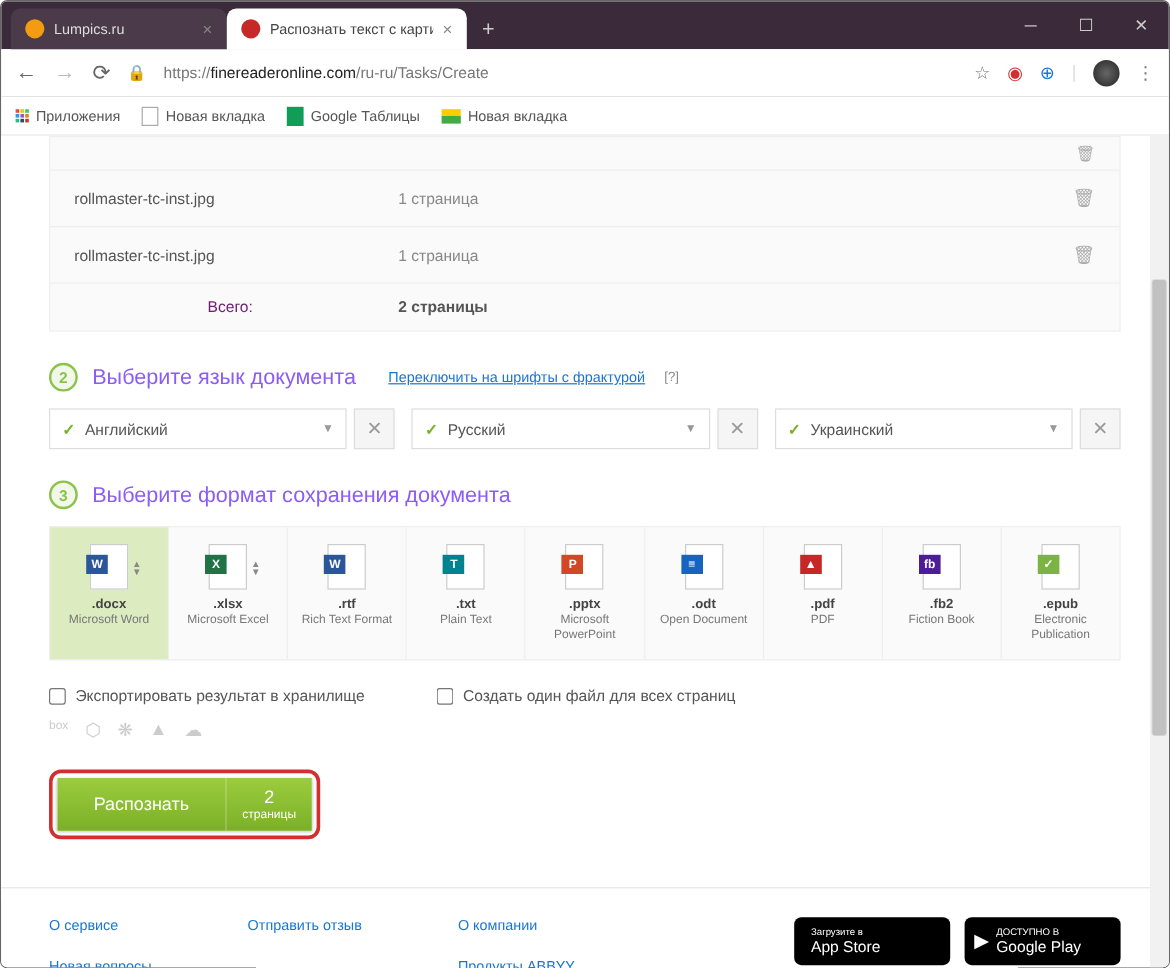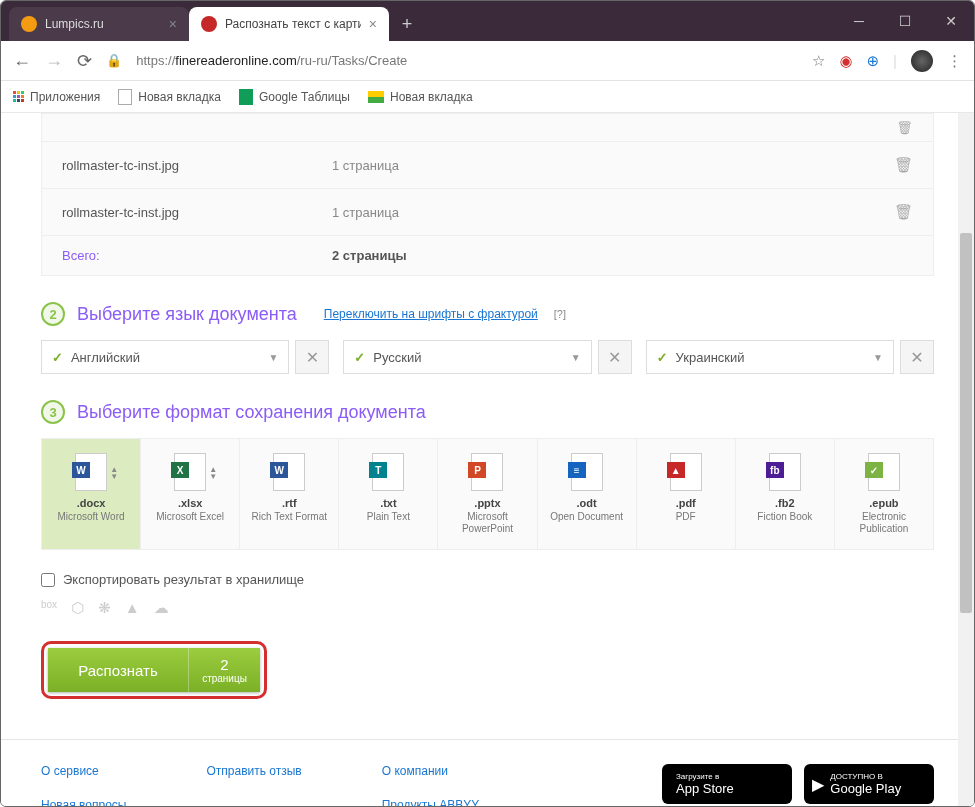--- a/index.html
+++ b/index.html
@@ -33,21 +33,21 @@
 .sheets-icon{width:14px;height:16px;background:#0f9d58}
 .img-icon{width:16px;height:12px;background:linear-gradient(#fc0 50%,#4a4 50%)}
 .content{height:calc(100% - 112px);overflow-y:auto;background:#fff;position:relative;}
 .page{padding:0 40px}
 .fileblock{background:#fafafa;border:1px solid #eee;padding-bottom:0;margin-bottom:6px;}
 .filerow{display:flex;align-items:center;padding:14px 20px;border-bottom:1px solid #eee;font-size:13px;color:#555}
 .filerow .fname{width:270px}
 .filerow .pages{color:#888}
 .filerow .del{margin-left:auto;color:#aaa;font-size:15px}
 .totalrow{display:flex;padding:12px 20px;font-size:13px;color:#555}
-.totalrow .lbl{width:270px;text-align:left;padding-right:10px;color:#8b5cf6}
+.totalrow .lbl{width:270px;text-align:center;padding-right:10px;color:#701a75}
 .section{margin-top:26px}
 .section-head{display:flex;align-items:center;gap:12px;margin-bottom:14px}
 .stepnum{width:24px;height:24px;border:2px solid #8bc34a;border-radius:50%;display:flex;align-items:center;justify-content:center;color:#8bc34a;font-size:13px;font-weight:bold;background:#f1f8e9}
 .steptitle{font-size:18px;color:#8b5cf6}
 .fraktur{font-size:12px;color:#1976d2;text-decoration:underline;margin-left:15px}
 .help{color:#888;font-size:11px;margin-left:4px}
 .langrow{display:flex;gap:14px}
 .langsel{flex:1;display:flex;gap:6px}
 .langsel .sel{flex:1;height:34px;border:1px solid #ddd;display:flex;align-items:center;padding:0 10px;font-size:13px;color:#555;background:#fff}
 .langsel .chk{color:#7bb026;margin-right:8px;font-weight:bold}
@@ -279,20 +279,24 @@
     <div class="fmt-ext">.epub</div>
     <div class="fmt-name">Electronic Publication</div>
   </div>
         </div>
 
   <div class="checkrow">
     <label>
             <input type="checkbox" style="">
             <span>Экспортировать результат в хранилище</span>
           </label>
+    <label>
+            <input type="checkbox" style="">
+            <span>Создать один файл для всех страниц</span>
+          </label>
   </div>
   <div class="storageicons">
     <span style="font-size:10px">box</span>
     <span>⬡</span>
     <span>❋</span>
     <span>▲</span>
     <span>☁</span>
   </div>
 
   <div class="recognize-wrap">

